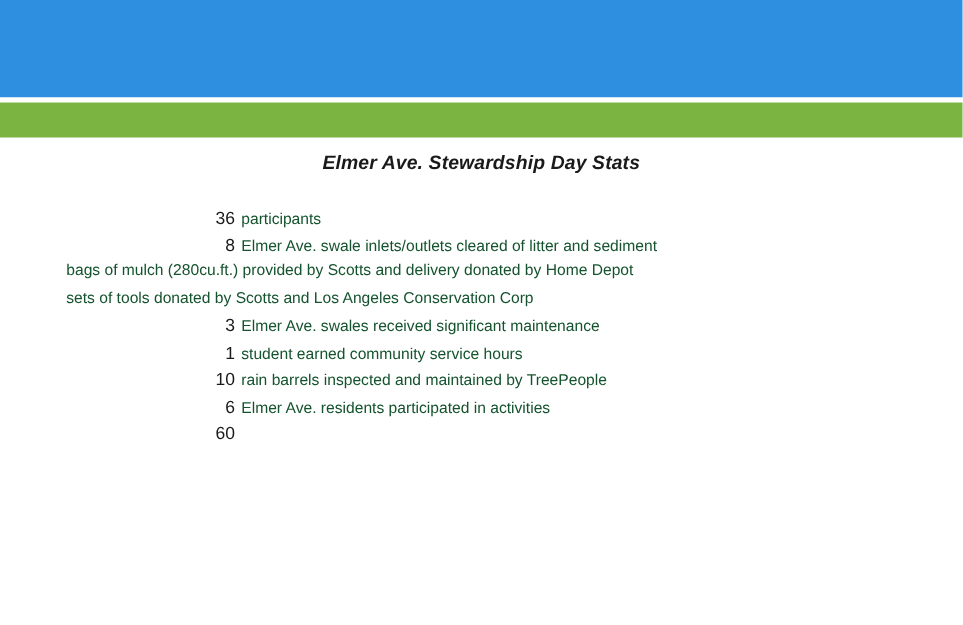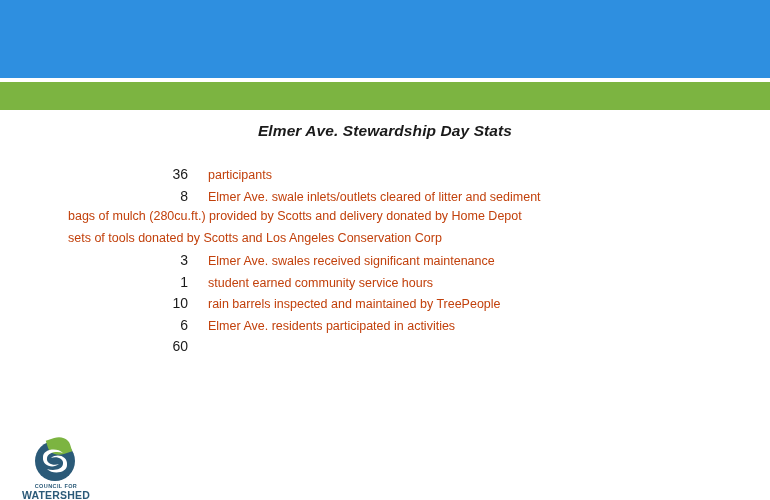--- a/index.html
+++ b/index.html
@@ -69,23 +69,23 @@
     height: 21.5px;
   }
   .stat-num {
     width: 140px;
     text-align: right;
     padding-right: 0px;
     font-size: 14px;
     color: #1a1a1a;
   }
   .stat-text {
-    padding-left: 20px;
+    padding-left: 5px;
     font-size: 12.5px;
-    color: #c2410c;
+    color: #14532d;
     white-space: pre;
   }
   .logo {
     position: absolute;
     left: 14px;
     top: 437px;
     width: 78px;
     height: 63px;
   }
   .logo-circle-outer {
@@ -177,24 +177,14 @@
     </div>
     <div class="stat-row">
       <div class="stat-num">6</div>
       <div class="stat-text">Elmer Ave. residents participated in activities</div>
     </div>
     <div class="stat-row">
       <div class="stat-num">60</div>
     </div>
   </div>
 
-  <div class="logo">
-    <div class="logo-circle-outer"></div>
-    <div class="logo-leaf"></div>
-    <svg class="logo-swoosh" viewBox="0 0 32 32">
-      <path d="M4 12 C4 4, 18 2, 24 8 C18 6, 9 7, 8 13 C7 19, 15 21, 20 19 C14 24, 3 21, 4 12 Z" fill="#ffffff"></path>
-      <path d="M28 20 C28 28, 14 30, 8 24 C14 26, 23 25, 24 19 C25 13, 17 11, 12 13 C18 8, 29 11, 28 20 Z" fill="#ffffff"></path>
-    </svg>
-    <div class="logo-text1">COUNCIL FOR</div>
-    <div class="logo-text2">WATERSHED</div>
-  </div>
 
 </div>
 
 </body></html>

